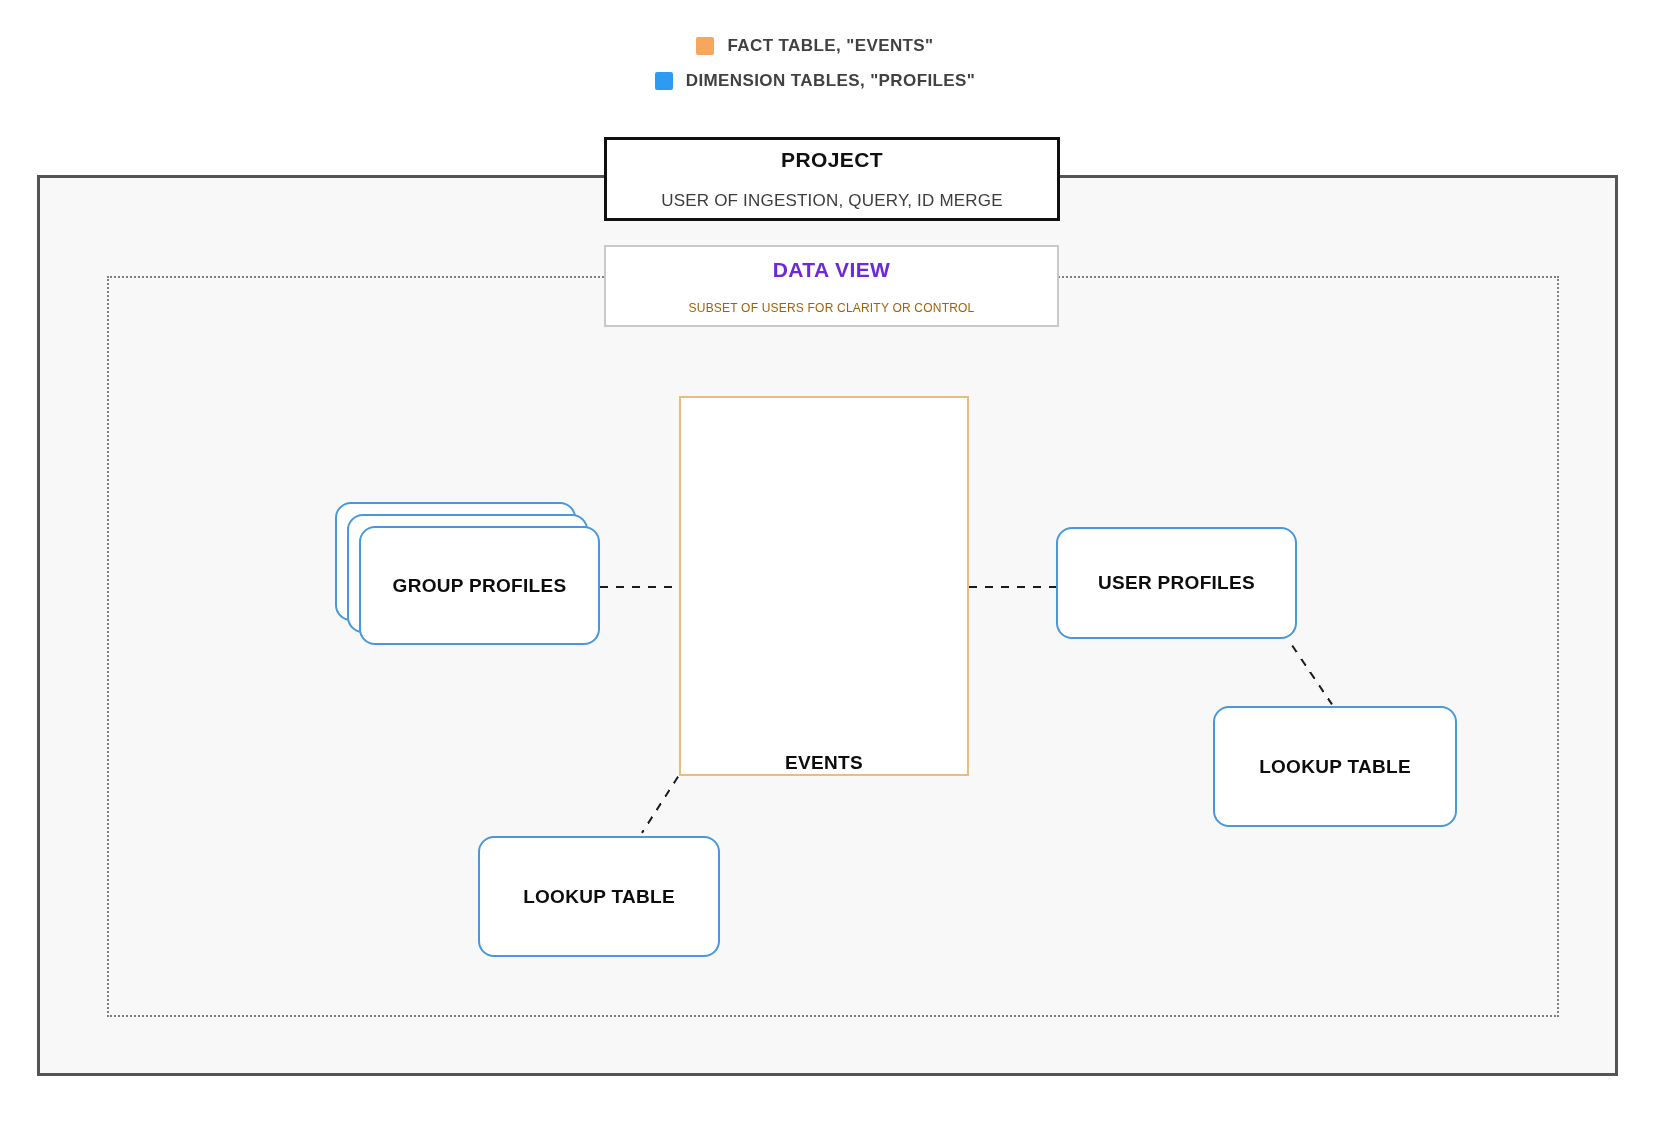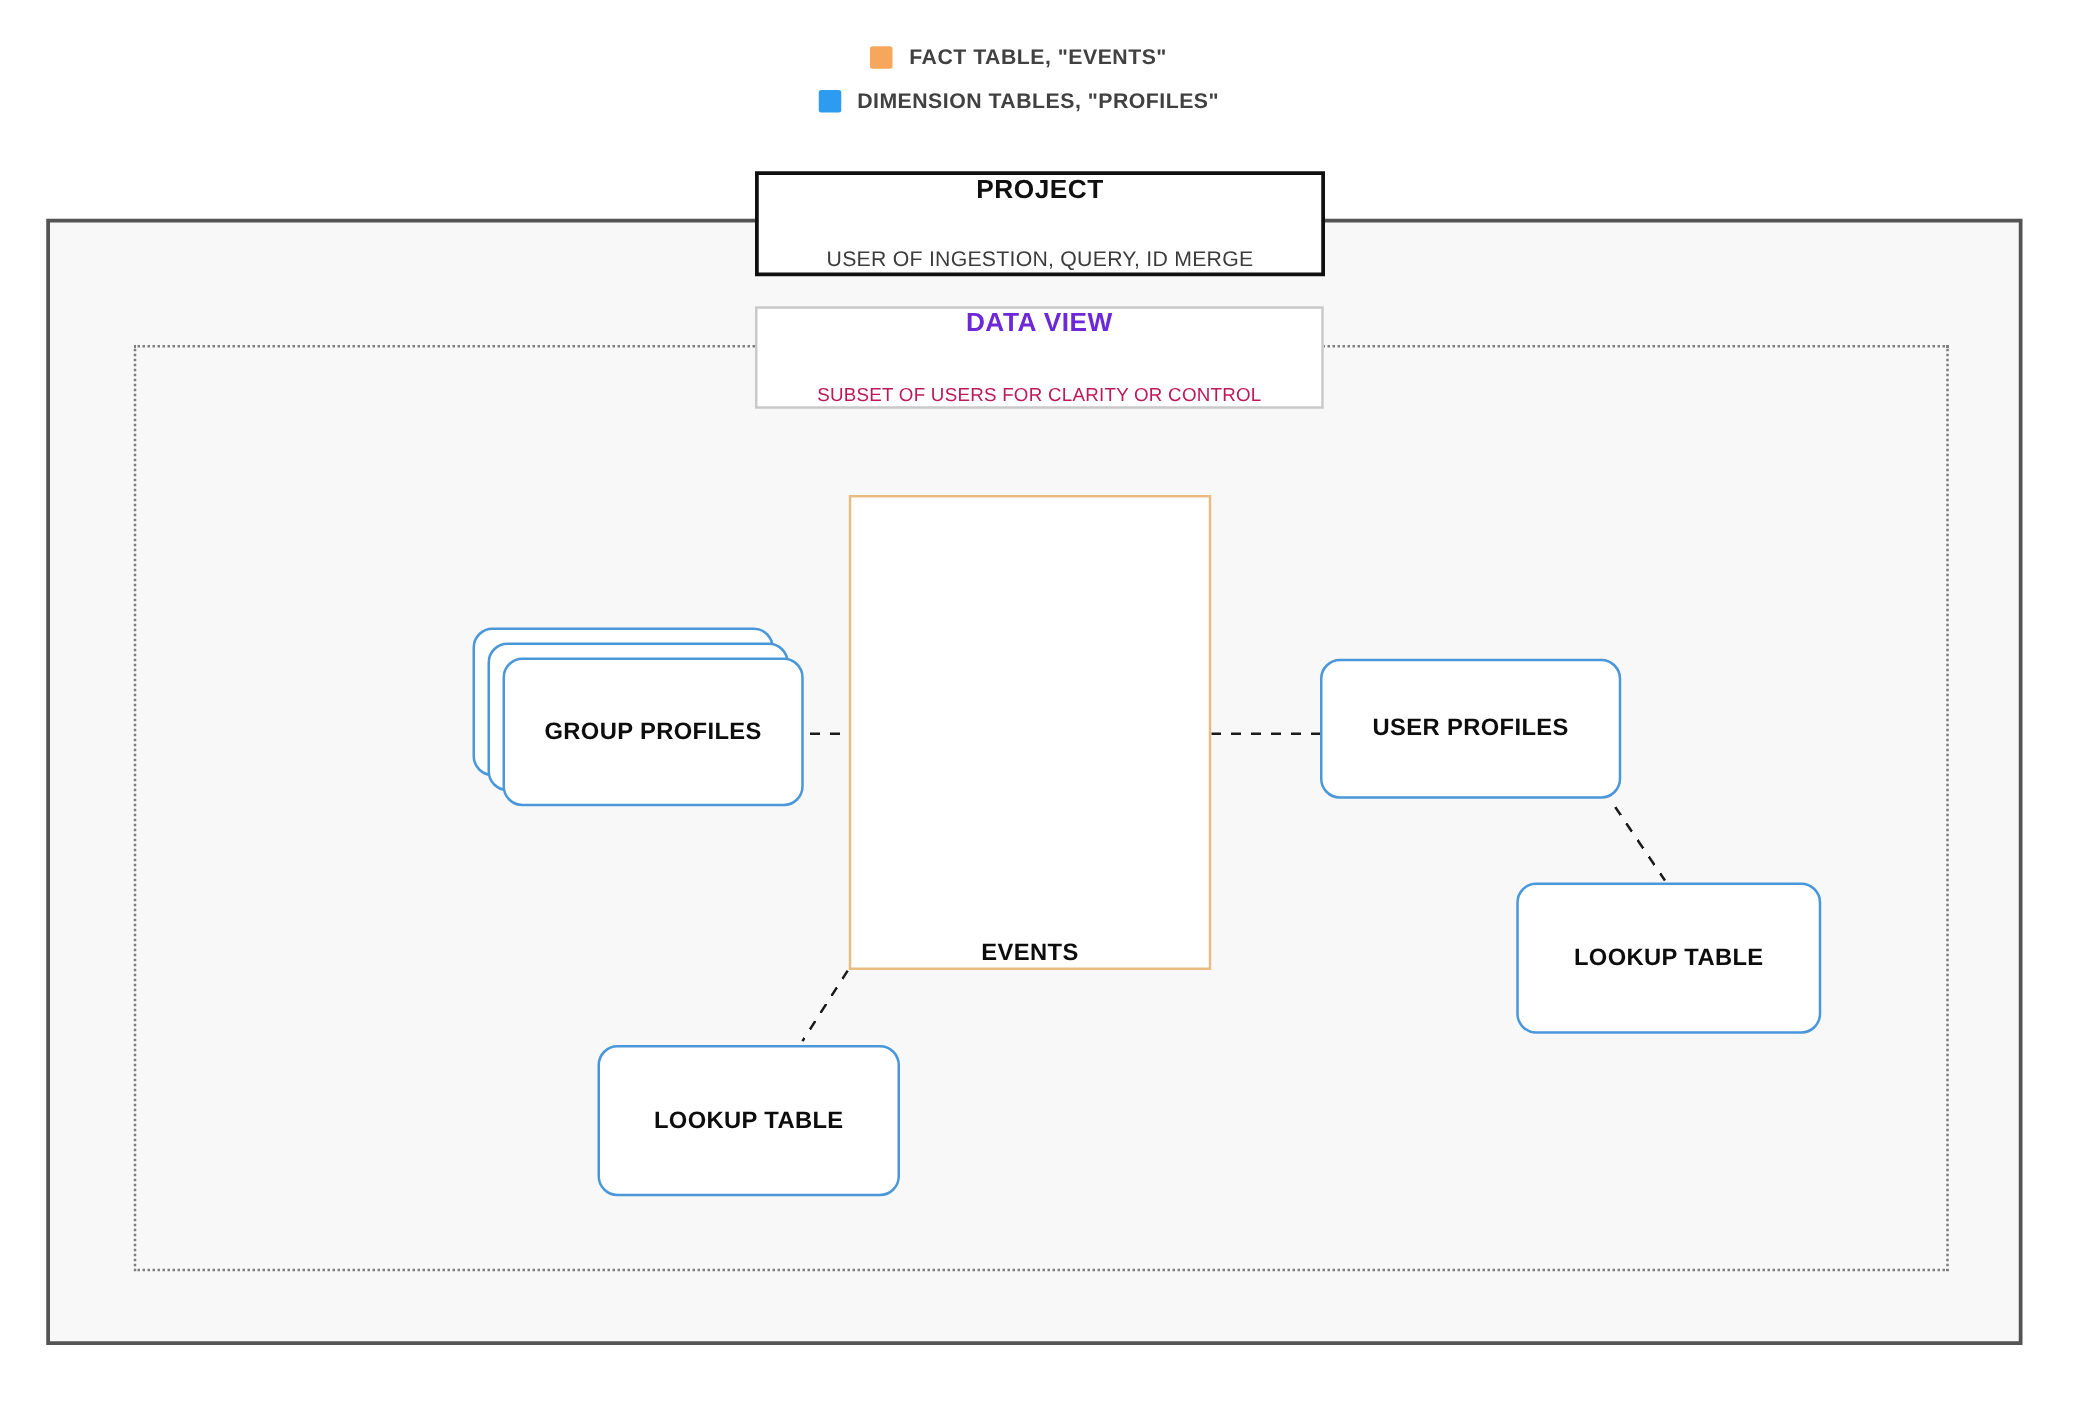--- a/index.html
+++ b/index.html
@@ -40,21 +40,21 @@
     letter-spacing: 0.4px;
     white-space: nowrap;
   }
 
   
   .title-box {
     position: absolute;
     display: flex;
     flex-direction: column;
     align-items: center;
-    justify-content: space-between;
+    justify-content: center;
     gap: 19px;
     background: #ffffff;
     text-align: center;
     z-index: 4;
   }
   .project-box {
     left: 604px; top: 137px;
     width: 450px; height: 78px;
     border: 3px solid #101010;
   }
@@ -66,21 +66,21 @@
   }
   .dataview-box {
     left: 604px; top: 245px;
     width: 451px; height: 78px;
     border: 2px solid #c9c9c9;
   }
   .dataview-box .box-title {
     font-size: 21px; font-weight: bold; color: #6d28d9; letter-spacing: 0.4px;
   }
   .dataview-box .box-subtitle {
-    font-size: 15px; color: #be185d; letter-spacing: 0.2px;
+    font-size: 12px; color: #a16207; letter-spacing: 0.2px;
   }
 
   
   .outer-box {
     position: absolute;
     left: 37px; top: 175px;
     width: 1581px; height: 901px;
     border: 3px solid #545454;
     background: #f8f8f8;
     box-sizing: border-box;
@@ -124,21 +124,20 @@
   }
   .user-profiles-node   { left: 1056px; top: 527px; width: 241px; height: 112px; }
   .lookup-right-node    { left: 1213px; top: 706px; width: 244px; height: 121px; }
   .lookup-bottom-node   { left: 478px;  top: 836px; width: 242px; height: 121px; }
 
   .group-stack {
     position: absolute;
     left: 335px; top: 502px;
     width: 265px; height: 143px;
     z-index: 3;
-    margin-left: 43px;
   }
   .group-stack .dim-card { width: 241px; height: 119px; }
   .stack-back  { left: 0;    top: 0;    z-index: 1; }
   .stack-mid   { left: 12px; top: 12px; z-index: 2; }
   .stack-front { left: 24px; top: 24px; z-index: 3; }
 
   
   .connector {
     position: absolute;
     height: 2px;

